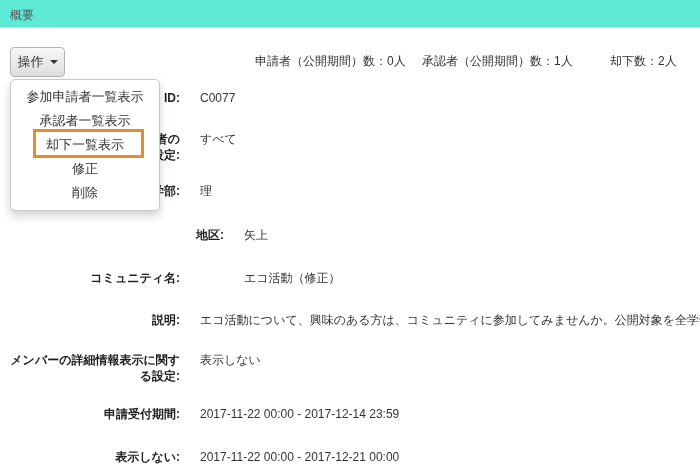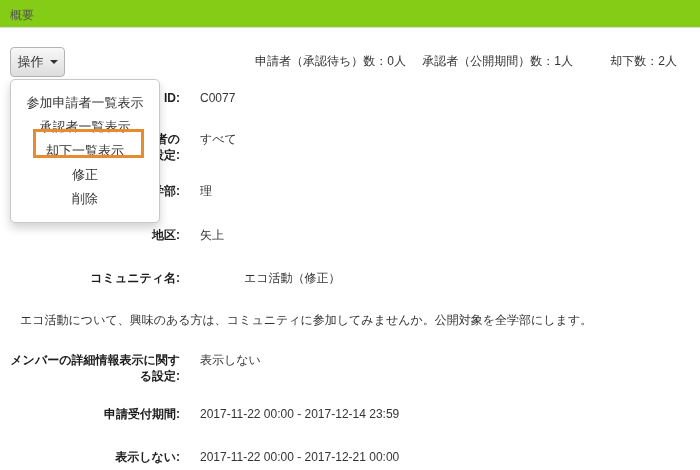--- a/index.html
+++ b/index.html
@@ -3,21 +3,21 @@
 <meta charset="utf-8">
 <style>
   * { margin:0; padding:0; box-sizing:border-box; }
   html,body { width:700px; height:470px; }
   body {
     font-family:"Liberation Sans","DejaVu Sans",sans-serif;
     background:#ffffff; color:#333; position:relative; overflow:hidden;
   }
   .header-bar {
     position:absolute; top:0; left:0; width:700px; height:28px;
-    background:#84cc16; border-bottom:1px solid #dcdcdc;
+    background:#5eead4; border-bottom:1px solid #dcdcdc;
   }
   .header-title {
     position:absolute; left:10px; top:7px; font-size:12px; color:#555;
   }
   .stats {
     position:absolute; left:255px; top:53px; font-size:12px; color:#333;
     white-space:nowrap;
   }
   .stat-gap1 { margin-left:13px; }
   .stat-gap2 { margin-left:34px; }
@@ -31,21 +31,21 @@
   }
   .caret {
     width:0; height:0; display:inline-block;
     border-left:4px solid transparent; border-right:4px solid transparent;
     border-top:4px solid #333;
   }
   .dropdown {
     position:absolute; left:10px; top:79px; width:150px;
     background:#fff; border:1px solid #c8c8c8; border-radius:5px;
     box-shadow:0 5px 10px rgba(0,0,0,0.18);
-    padding:11px 0; z-index:10;
+    padding:5px 0; z-index:10;
   }
   .dropdown-item {
     height:24px; line-height:24px; text-align:center;
     font-size:13px; color:#333; cursor:pointer; white-space:nowrap;
   }
   .highlight-box {
     position:absolute; left:22px; top:49px; width:111px; height:29px;
     border:3px solid #e78b2d; pointer-events:none; z-index:11;
   }
   .field-row {
@@ -57,36 +57,36 @@
     white-space:pre-line;
   }
   .field-value {
     margin-left:20px; font-size:12px; line-height:16px; color:#333;
     white-space:nowrap;
   }
   
   .row-0 { top:90px; }
   .row-1 { top:131px; }
   .row-2 { top:183px; }
-  .row-3 { top:227px; }
+  .row-3 { top:227px;margin-left:44px; }
   .row-4 { top:270px;gap:44px; }
   .row-5 { top:312px; }
   .row-6 { top:352px; }
   .row-7 { top:406px;justify-content:flex-end; }
   .row-8 { top:449px; }
 </style>
 </head>
 <body>
 
 <div class="header-bar">
   <div class="header-title">概要</div>
 </div>
 
 <div class="stats">
-  <span>申請者（承認待ち）数：0人</span>
+  <span>申請者（公開期間）数：0人</span>
   <span class="stat-gap1">承認者（公開期間）数：1人</span>
   <span class="stat-gap2">却下数：2人</span>
 </div>
 
 <div class="action-btn">
   <span>操作</span>
   <span class="caret"></span>
 </div>
 
 <div class="dropdown">
@@ -118,20 +118,21 @@
   <div class="field-label">地区:</div>
   <div class="field-value">矢上</div>
 </div>
 
 <div class="field-row row-4">
   <div class="field-label">コミュニティ名:</div>
   <div class="field-value">エコ活動（修正）</div>
 </div>
 
 <div class="field-row row-5">
+  <div class="field-label">説明:</div>
   <div class="field-value">エコ活動について、興味のある方は、コミュニティに参加してみませんか。公開対象を全学部にします。</div>
 </div>
 
 <div class="field-row row-6">
   <div class="field-label">メンバーの詳細情報表示に関す
 る設定:</div>
   <div class="field-value">表示しない</div>
 </div>
 
 <div class="field-row row-7">

